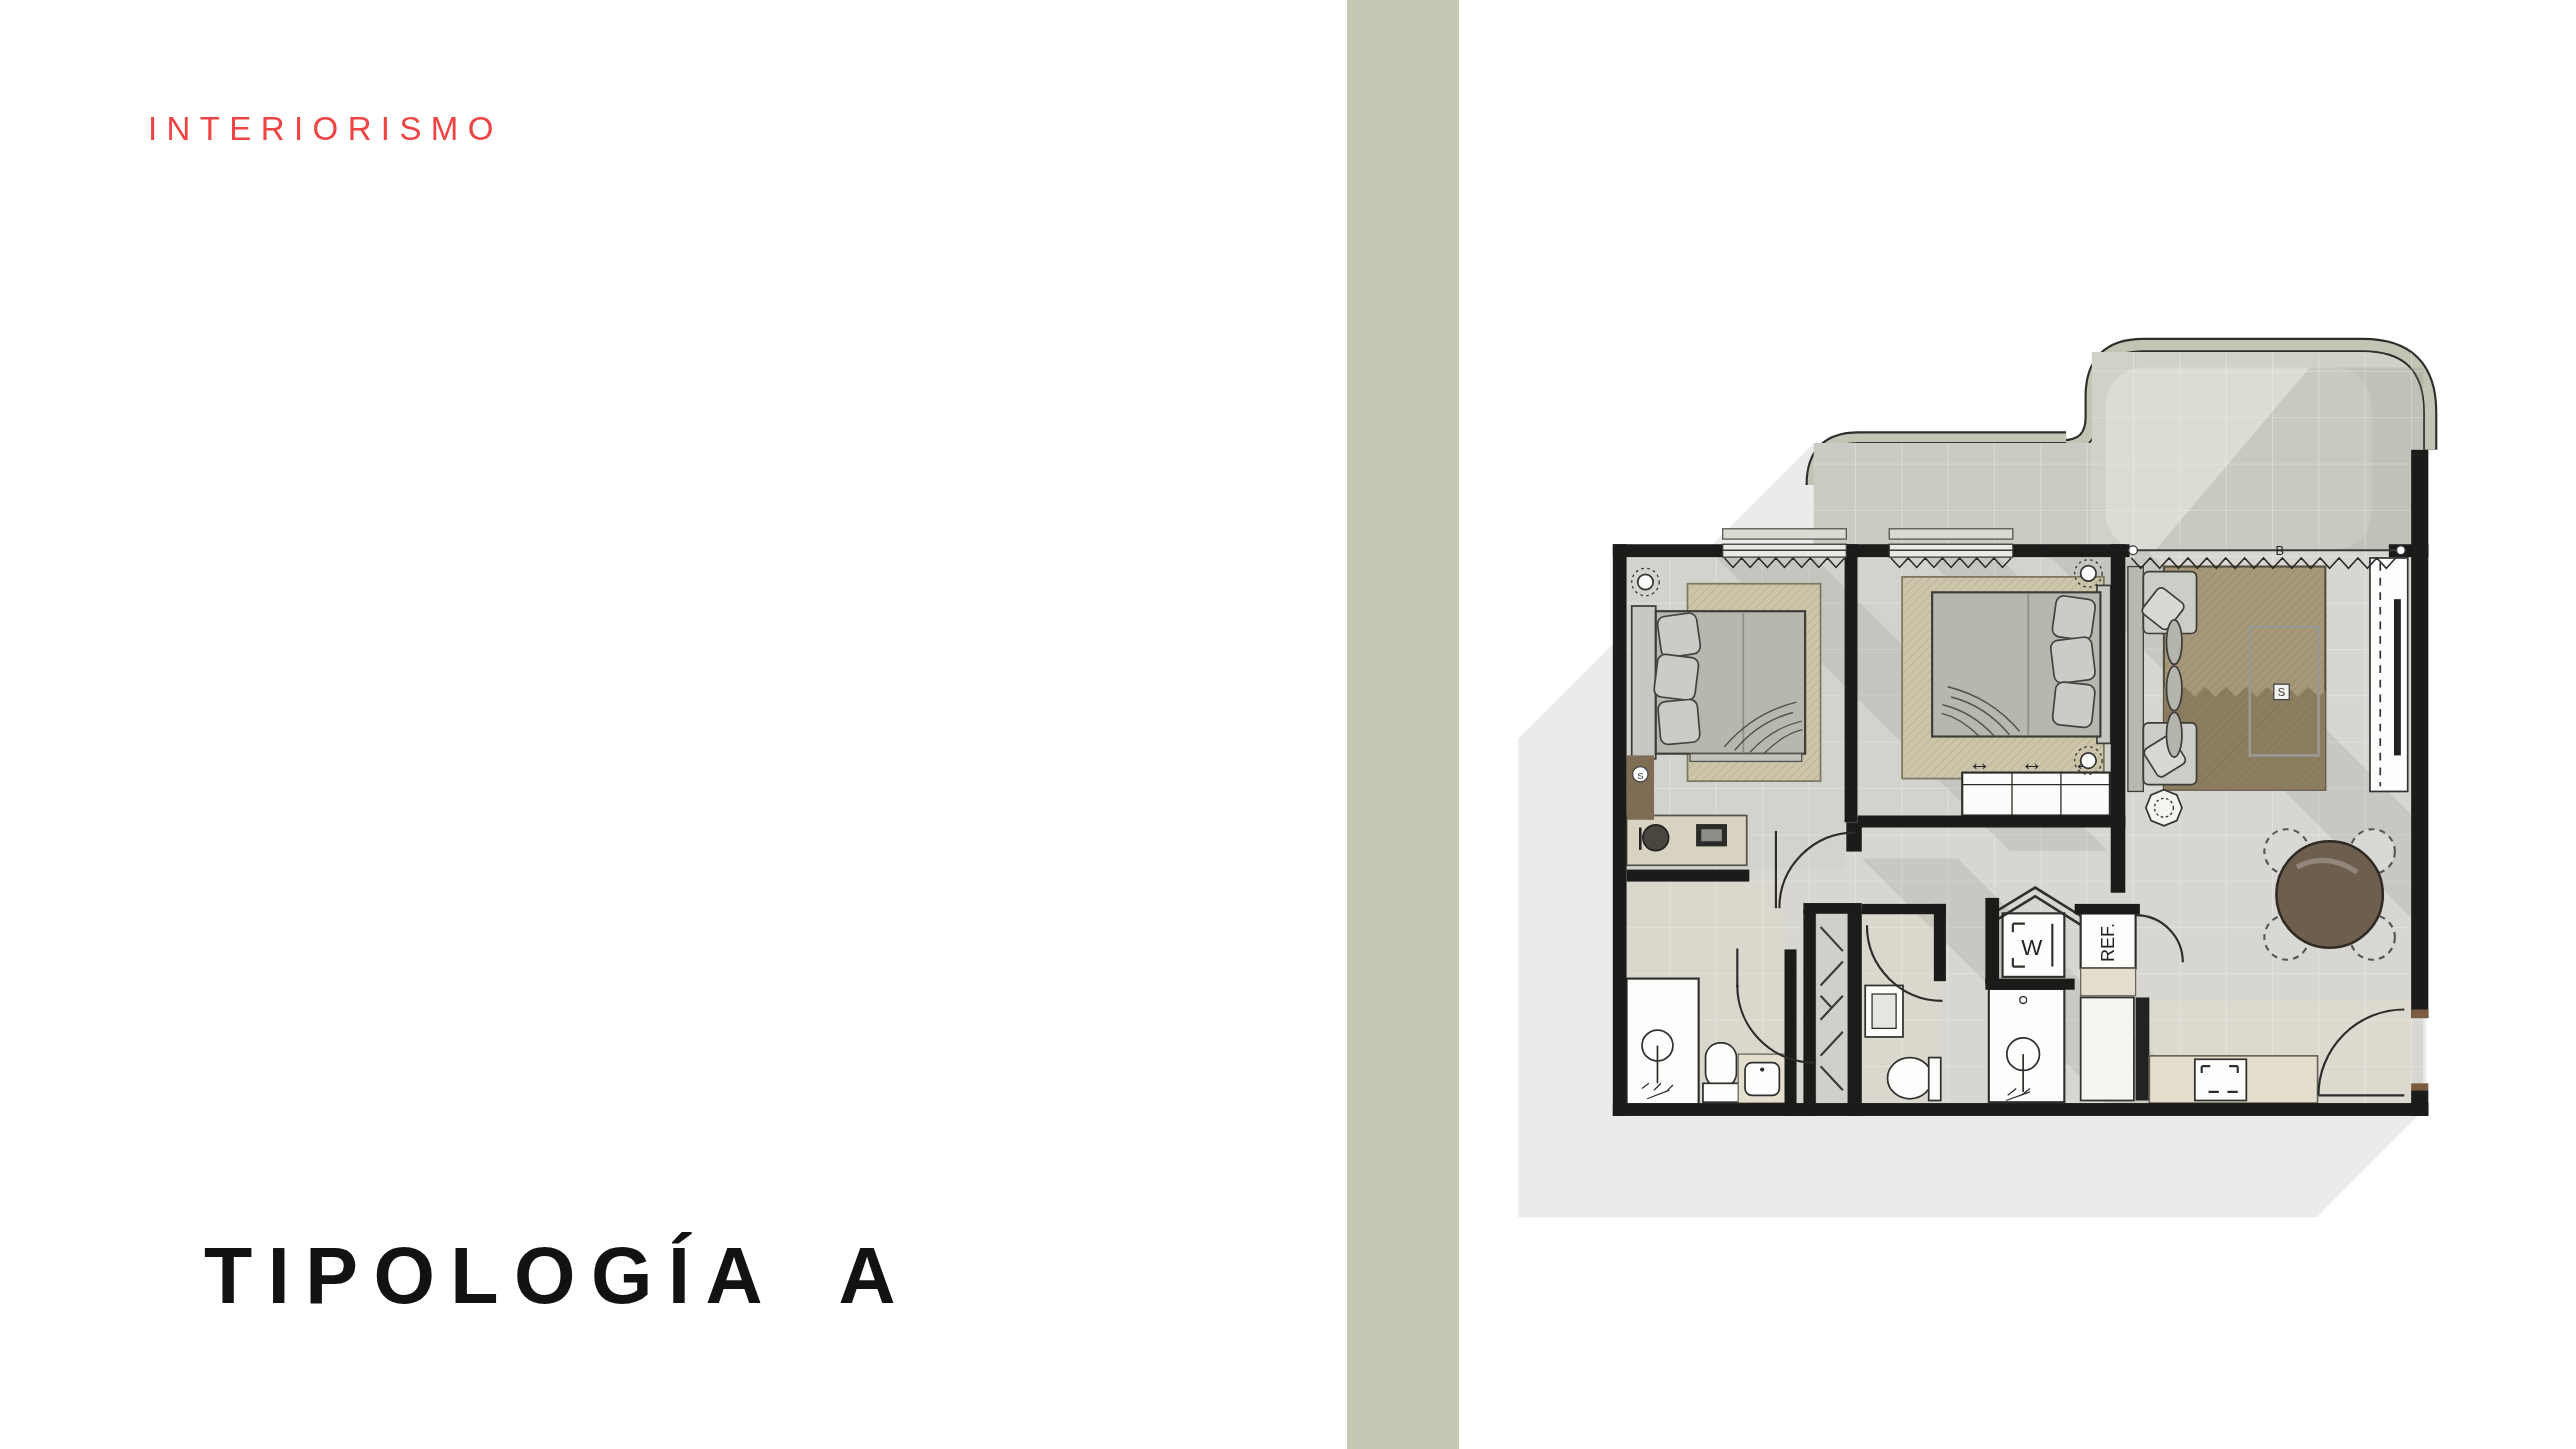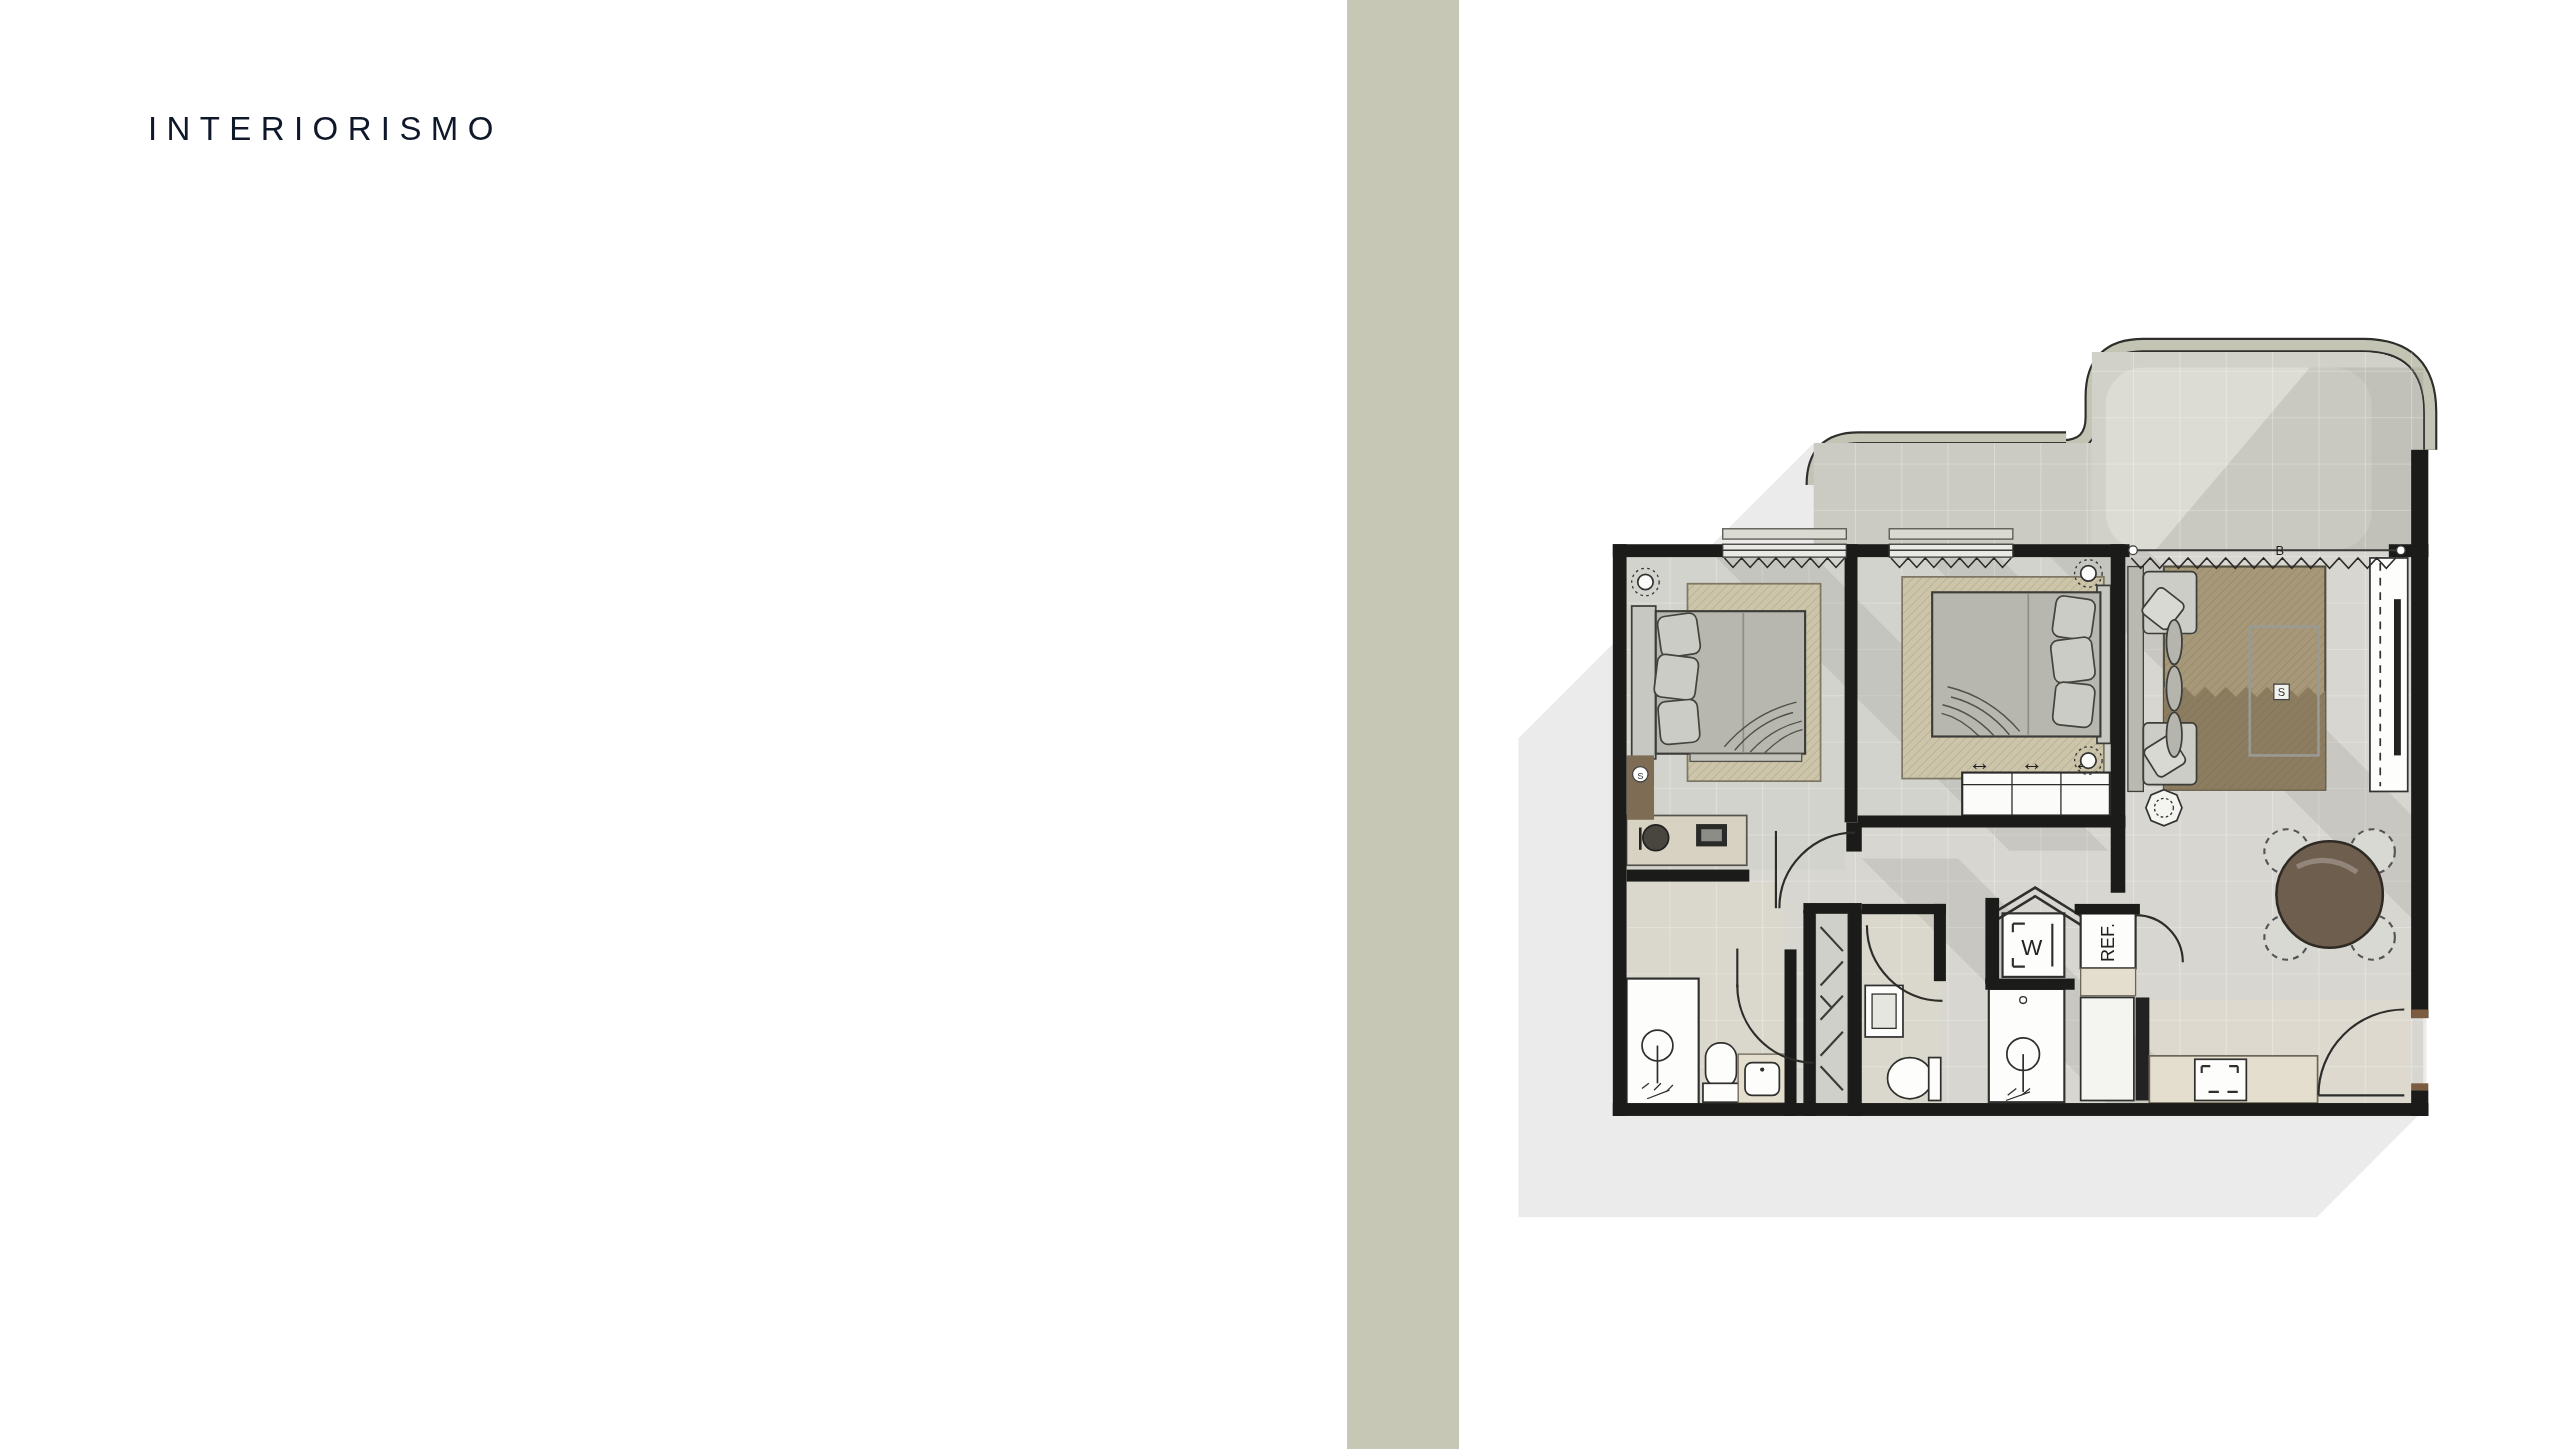--- a/index.html
+++ b/index.html
@@ -1,32 +1,33 @@
 <!DOCTYPE html>
 <html style="font-size:13.7px"><head>
 <meta charset="utf-8">
 <style>
   html,body{margin:0;padding:0;background:#fff;}
   .slide{position:relative;width:2576px;height:1449px;background:#ffffff;overflow:hidden;
          font-family:"Liberation Sans", sans-serif;}
   .eyebrow{position:absolute;left:148px;top:110px;font-size:33px;font-weight:400;
-           letter-spacing:9.4px;color:#0f172a;white-space:nowrap;}
+           letter-spacing:9.4px;color:#ef4444;white-space:nowrap;}
   .stripe{position:absolute;left:1347px;top:0;width:112px;height:1449px;background:#c7c7b5;}
   .title{position:absolute;left:204px;top:1230px;font-size:79px;font-weight:700;
          letter-spacing:15.5px;word-spacing:29px;color:#121212;white-space:nowrap;}
   .planwrap{position:absolute;left:1460px;top:0;width:1116px;height:1449px;}
   svg text{font-family:"Liberation Sans", sans-serif;}
 </style>
 </head>
 <body>
 
 <div class="slide">
 
   <div class="eyebrow">INTERIORISMO</div>
   <div class="stripe"></div>
+  <div class="title">TIPOLOGÍA A</div>
 
   <div class="planwrap">
   <svg width="1116" height="1449" viewBox="1700 0 1300 1688" xmlns="http://www.w3.org/2000/svg">
     <defs>
       <pattern id="grid" width="54" height="54" patternUnits="userSpaceOnUse">
         <path d="M54,0 L0,0 0,54" fill="none" stroke="rgba(255,255,255,0.5)" stroke-width="1.4"></path>
       </pattern>
       <pattern id="hatch" width="7" height="7" patternUnits="userSpaceOnUse" patternTransform="rotate(45)">
         <line x1="0" y1="0" x2="0" y2="7" stroke="rgba(90,85,60,0.18)" stroke-width="2"></line>
       </pattern>

